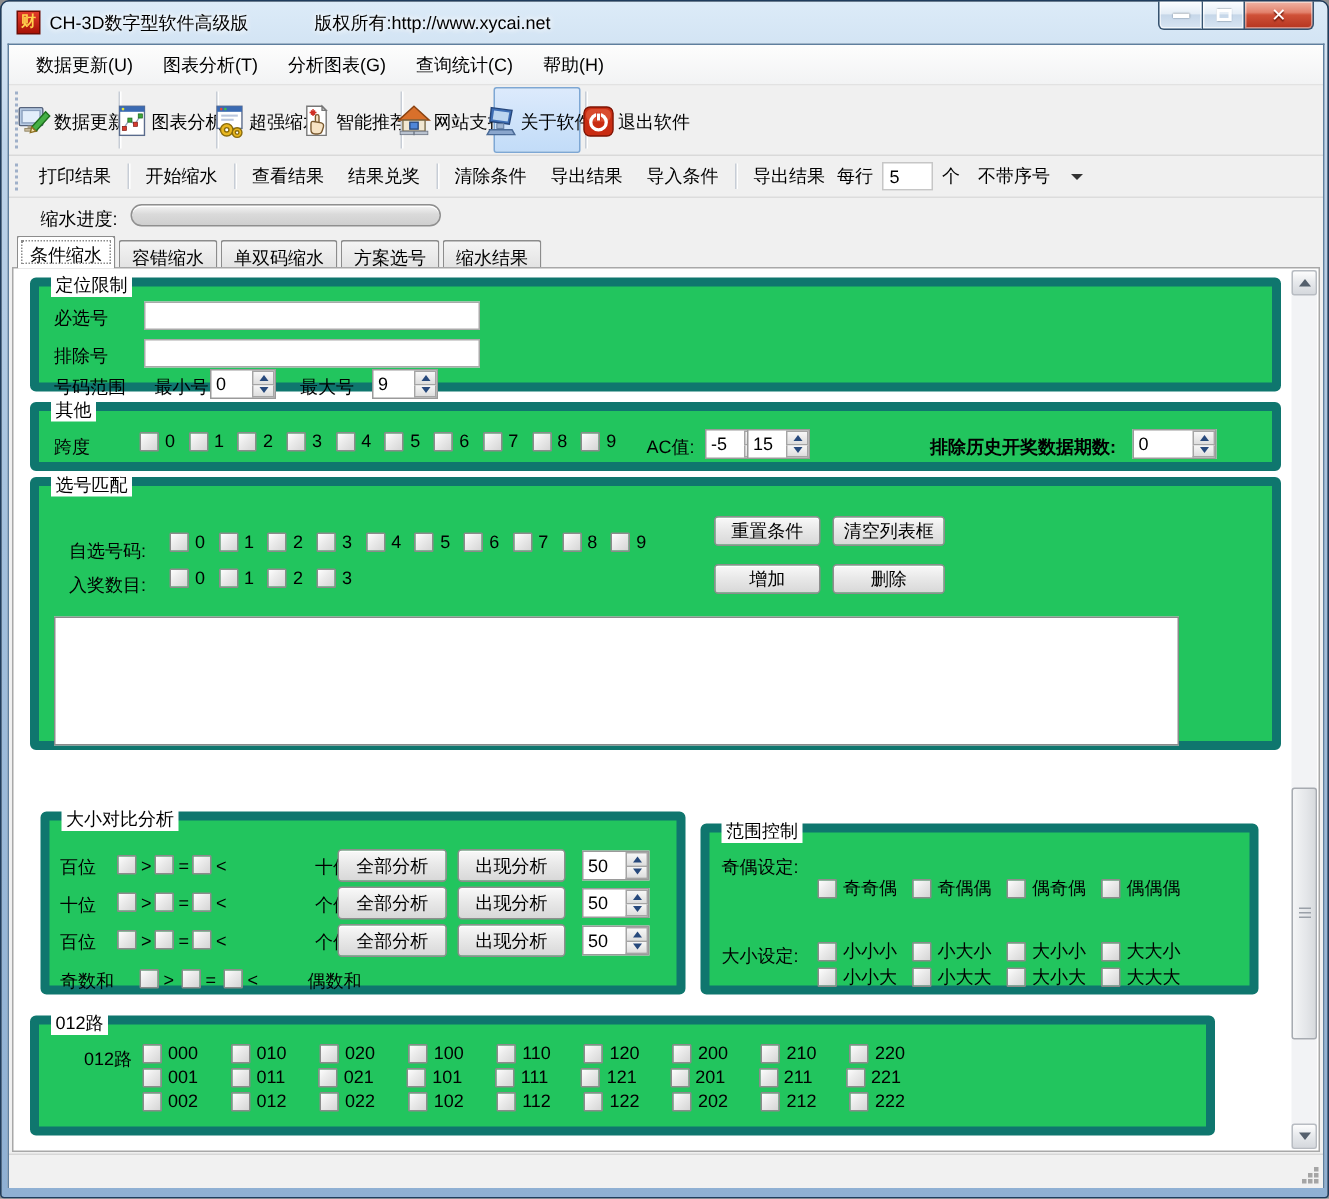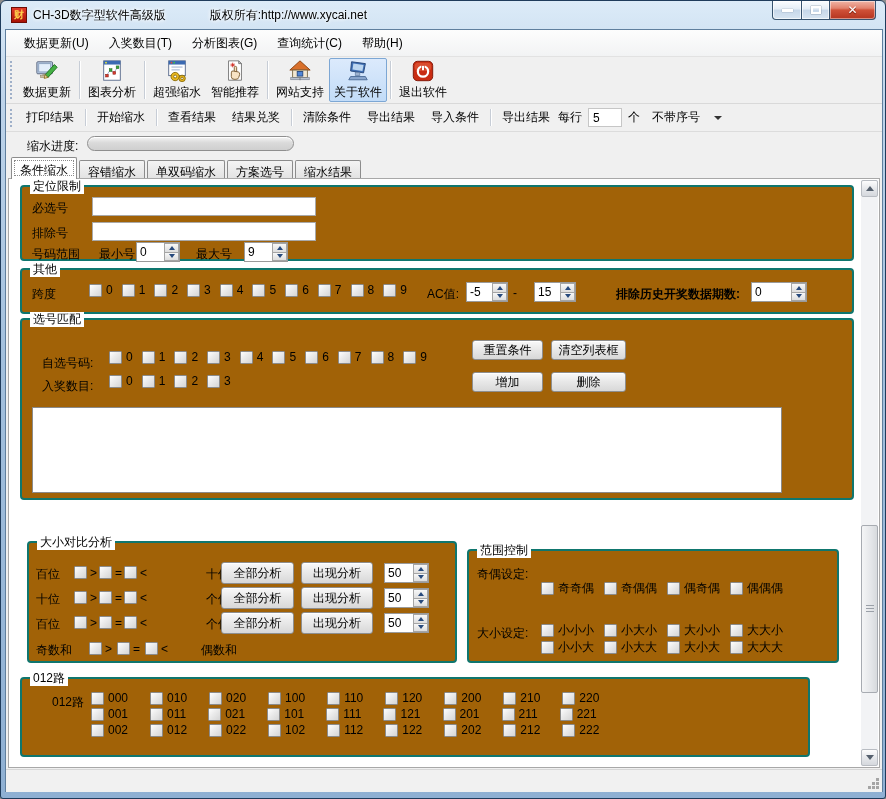--- a/index.html
+++ b/index.html
@@ -21,21 +21,21 @@
 .glyph-close{color:#fff;font-weight:bold;font-size:12px;text-shadow:0 1px 1px #6d1507}
 
 .app{position:absolute;left:4px;top:28px;width:878px;height:763px;background:#f0f0f0;border:1px solid #5f7f9e;border-bottom:none}
 
 .menubar{position:absolute;left:0;top:0;width:100%;height:27px;background:linear-gradient(#fdfdfd,#f2f3f4);border-bottom:1px solid #e2e2e2;display:flex;align-items:center;padding-left:8px}
 .menu-item{padding:4px 10px;white-space:nowrap;cursor:default}
 
 .tb1{position:absolute;left:0;top:27px;width:100%;height:47px;background:#f0f0f0;border-bottom:1px solid #d9d9d9;display:flex;align-items:center}
 .grip{width:3px;height:38px;border-left:2px dotted #9fb0c9;margin:0 5px 0 4px;flex:none}
 .grip.small{height:18px}
-.tb1-btn{width:58px;height:44px;display:flex;flex-direction:column;align-items:center;justify-content:flex-end;padding-top:2px;border:1px solid transparent;border-radius:2px;cursor:default;flex:none}
+.tb1-btn{width:58px;height:44px;display:flex;flex-direction:row;align-items:center;justify-content:center;padding-top:2px;border:1px solid transparent;border-radius:2px;cursor:default;flex:none}
 .tb1-btn.active{background:linear-gradient(#dceafc,#c2dcf8);border:1px solid #7da7d4}
 .tb1-btn .lab{margin-top:1px;white-space:nowrap}
 .tb1-btn svg{width:26px;height:24px;flex:none}
 .sep{width:1px;height:38px;background:#c7cdd6;box-shadow:1px 0 0 #fff;margin:0 3px;flex:none}
 .sep.small{height:17px}
 .tb2{position:absolute;left:0;top:74px;width:100%;height:28px;background:#f0f0f0;border-bottom:1px solid #dcdcdc;display:flex;align-items:center}
 .tb2-btn{padding:16px 8px;white-space:nowrap;cursor:default;flex:none}
 .tb2-input{width:34px;height:19px;border:1px solid #c6c6c6;background:#fff;font-size:12px;padding:1px 4px;margin:0 6px;font-family:inherit}
 .tb2-dd{display:flex;align-items:center;gap:14px;padding:3px 6px;margin-left:6px;cursor:default}
 .dd-arrow{width:0;height:0;border-left:4px solid transparent;border-right:4px solid transparent;border-top:4px solid #333}
@@ -50,21 +50,21 @@
 .panel{position:absolute;left:2px;top:148px;width:872px;height:590px;background:#fff;border:1px solid #a8a8a8;z-index:1}
 
 .vsb{position:absolute;right:1px;top:1px;width:17px;height:586px;background:#f2f3f5}
 .sb-btn{position:absolute;left:0;width:17px;height:17px;background:linear-gradient(#fdfdfd,#e8eaed 45%,#d5d8dd);border:1px solid #b8bcc2;border-radius:2px;display:flex;align-items:center;justify-content:center}
 .sb-btn.up{top:0}.sb-btn.down{bottom:0}
 .sb-tri-up{width:0;height:0;border-left:4px solid transparent;border-right:4px solid transparent;border-bottom:5px solid #55606d}
 .sb-tri-dn{width:0;height:0;border-left:4px solid transparent;border-right:4px solid transparent;border-top:5px solid #55606d}
 .sb-thumb{position:absolute;left:0;top:345px;width:17px;height:168px;background:linear-gradient(90deg,#f4f5f6,#e4e6e9 60%,#d7dadd);border:1px solid #a7abb1;border-radius:2px}
 .sb-grip{position:absolute;left:4px;top:50%;margin-top:-4px;width:8px;height:1px;background:#9aa0a8;box-shadow:0 3px 0 #9aa0a8,0 6px 0 #9aa0a8}
 
-.gb{position:absolute;border:2px solid #0f766e;border-radius:4px;background:#a16207}
+.gb{position:absolute;border:6px solid #0f766e;border-radius:4px;background:#22c55e}
 .gbt{position:absolute;top:-8px;left:8px;background:#fff;padding:0 3px;line-height:15px;white-space:nowrap}
 .lbl{position:absolute;white-space:nowrap}
 
 .txt{position:absolute;height:19px;border:1px solid #a9a9a9;background:#fff;font-size:12px;padding:1px 3px;font-family:inherit}
 .cb{width:13px;height:13px;border:1px solid #8b8b8b;background:linear-gradient(135deg,#fefefe,#ececec 40%,#d5d5d5);display:inline-block;border-radius:1px;flex:none}
 .ci{display:inline-flex;align-items:center;gap:4px;cursor:default}
 .chkrow{position:absolute;display:flex;align-items:center}
 .btn{position:absolute;background:linear-gradient(#f9f9f9,#e9e9e9 45%,#d8d8d8);border:1px solid #8e8e8e;border-radius:3px;text-align:center;box-shadow:inset 0 1px 0 #fff;white-space:nowrap;cursor:default}
 .spin{position:absolute;height:20px;border:1px solid #9a9a9a;background:#fff;display:flex}
 .spin .sv{flex:1;padding:2px 3px;overflow:hidden}
@@ -101,21 +101,21 @@
       <div class="wbtn close">
           <span class="glyph-close">✕</span>
         </div>
     </div>
   </div>
 
   <div class="app">
 
     <div class="menubar">
       <span class="menu-item">数据更新(U)</span>
-      <span class="menu-item">入奖数目(T)</span>
+      <span class="menu-item">图表分析(T)</span>
       <span class="menu-item">分析图表(G)</span>
       <span class="menu-item">查询统计(C)</span>
       <span class="menu-item">帮助(H)</span>
     </div>
 
     <div class="tb1">
       <span class="grip"></span>
       <div class="tb1-btn">
         <svg viewBox="0 0 26 26">
             <rect x="2" y="3" width="17" height="13" rx="1" fill="#b9cce5" stroke="#56637c"></rect>
@@ -320,21 +320,21 @@
           <span class="sbs">
               <span class="sb">
                 <i class="tri-up"></i>
               </span>
               <span class="sb">
                 <i class="tri-dn"></i>
               </span>
             </span>
         </span>
         <span class="lbl" style="left:491px;top:16px">-</span>
-        <span class="spin" style="left:512px;top:12px;width:42px">
+        <span class="spin" style="left:472px;top:12px;width:42px">
           <span class="sv">15</span>
           <span class="sbs">
               <span class="sb">
                 <i class="tri-up"></i>
               </span>
               <span class="sb">
                 <i class="tri-dn"></i>
               </span>
             </span>
         </span>

